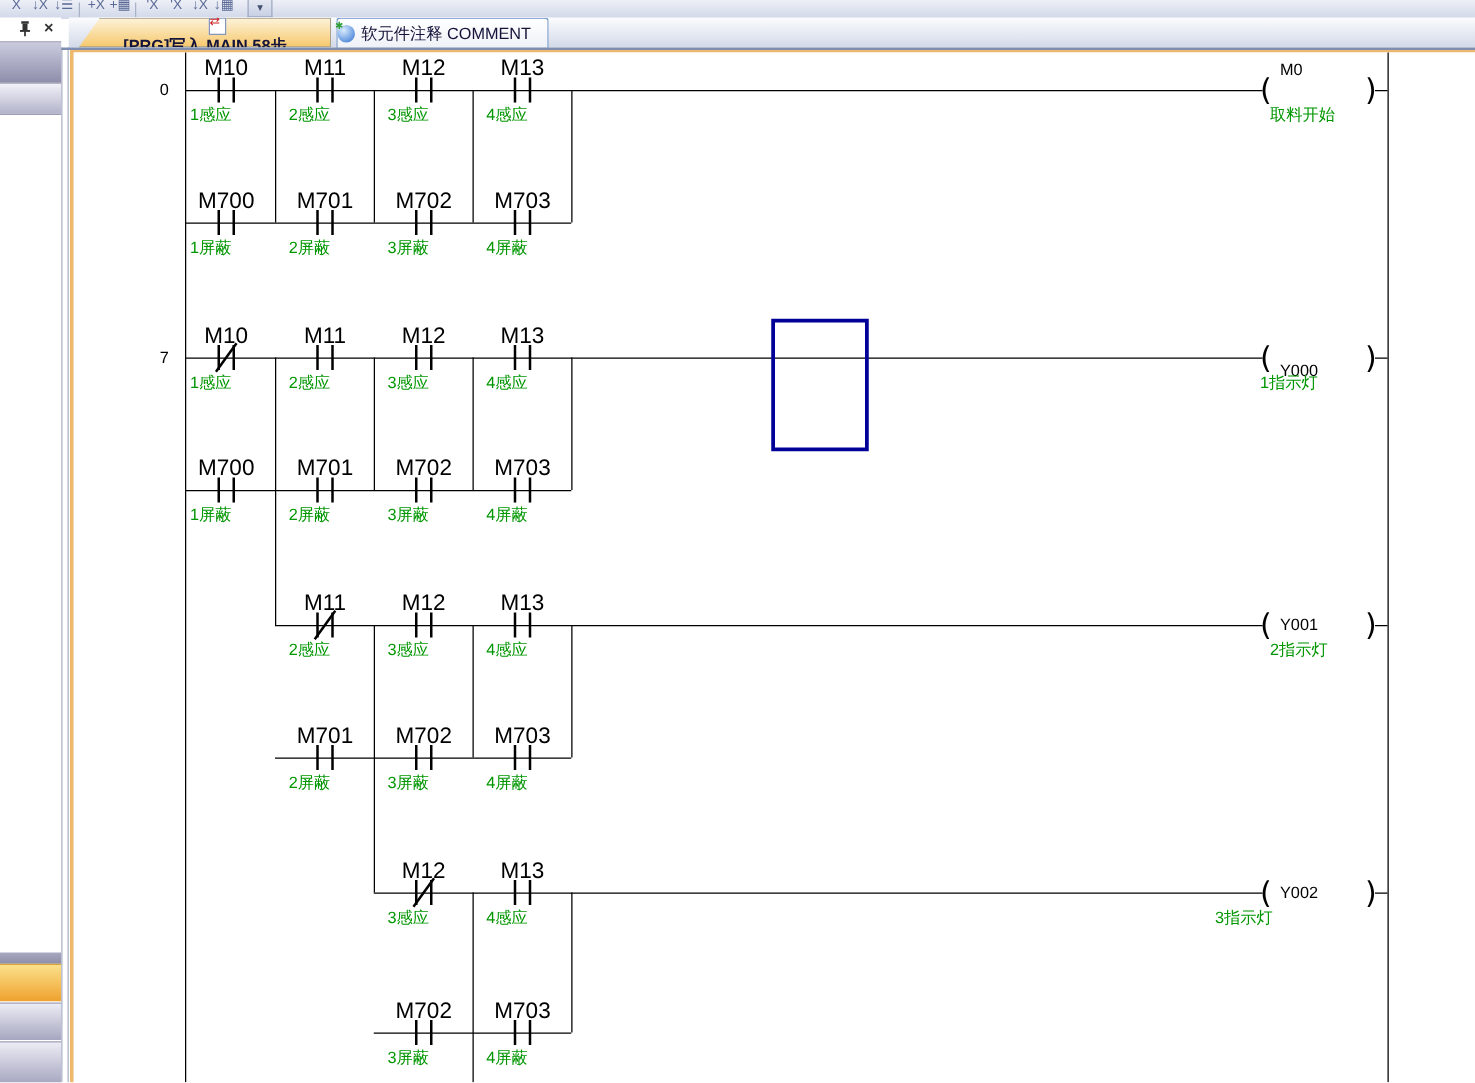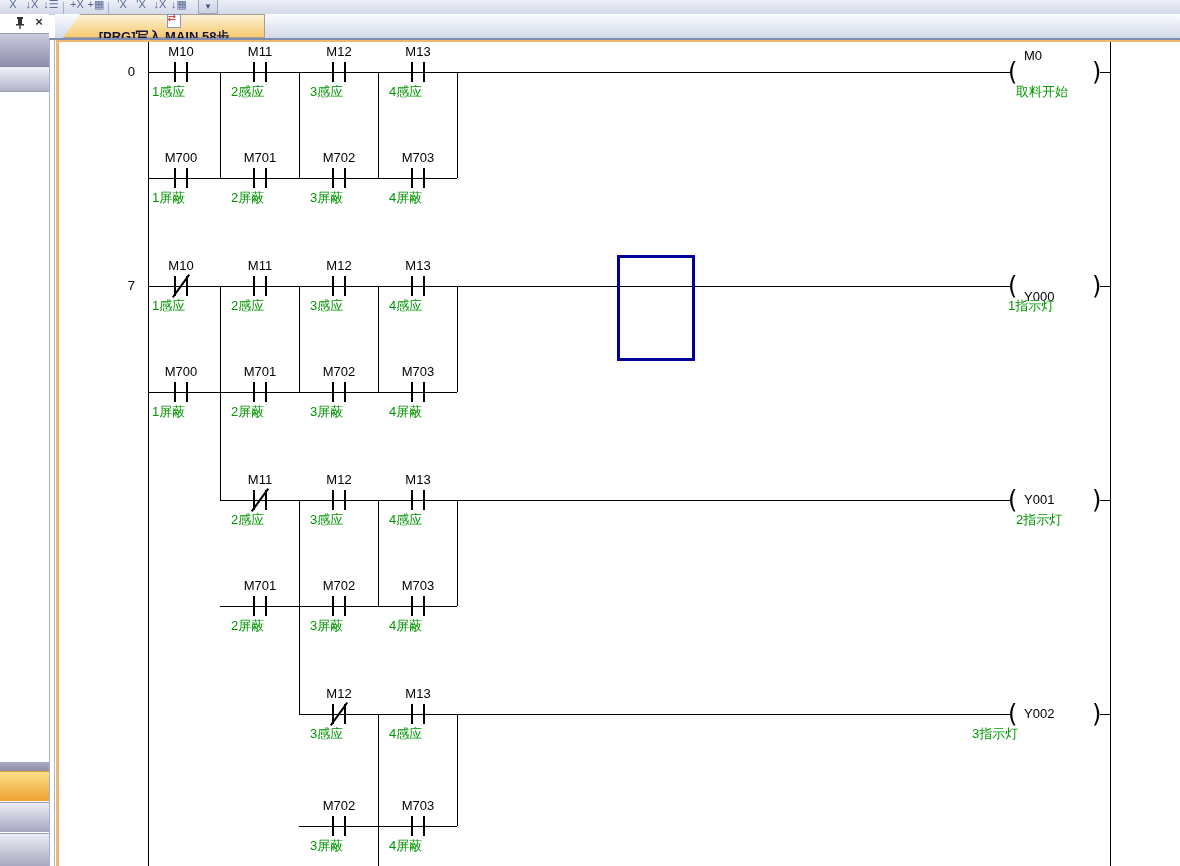--- a/index.html
+++ b/index.html
@@ -55,21 +55,21 @@
   .tabbar-blue{position:absolute;left:49px;top:38px;width:1131px;height:2px;background:#7e8db0;}
   .tabbar-orange{position:absolute;left:56px;top:40px;width:1124px;height:2px;background:#edb96f;}
 
   
   .editor{position:absolute;left:59px;top:42px;width:1121px;height:824px;background:#fff;}
   .w{position:absolute;background:#000;}
   .ct{position:absolute;width:24px;height:20px;}
   .ct i{position:absolute;top:0;width:2px;height:20px;background:#000;}
   .ct .bl{left:4px;} .ct .br{left:16px;}
   .ct .sl{position:absolute;left:10px;top:-4px;width:2px;height:28px;background:#000;transform:rotate(36deg);}
-  .dev{position:absolute;width:64px;text-align:center;font-size:13px;color:#000;white-space:nowrap;}
+  .dev{position:absolute;width:64px;text-align:center;font-size:18px;color:#000;white-space:nowrap;}
   .cmt{position:absolute;font-size:13px;color:#009600;white-space:nowrap;}
   .step{position:absolute;width:36px;text-align:right;font-size:13px;color:#000;}
   .paren{position:absolute;font-size:24px;line-height:28px;color:#000;font-family:"DejaVu Sans",sans-serif;}
   .pl::before{content:"(";} .pr::before{content:")";}
   .coildev{position:absolute;font-size:13px;color:#000;white-space:nowrap;}
   .cursor{position:absolute;left:617px;top:255px;width:72px;height:100px;border:3px solid #000099;background:transparent;}
 </style>
 </head>
 <body>
 
@@ -113,20 +113,24 @@
   <div class="vsep2"></div>
   <div class="winborder-left"></div>
 
   
   <div class="tabbar">
     <div class="tab tab-active">
       <span class="tab-icon ico-prg"></span>
       <span class="tab-label">[PRG]写入 MAIN 58步</span>
       <span class="tab-close">×</span>
     </div>
+    <div class="tab tab-inactive">
+      <span class="tab-icon ico-cmt"></span>
+      <span class="tab-label">软元件注释 COMMENT</span>
+    </div>
   </div>
   <div class="tabbar-blue"></div>
   <div class="tabbar-orange"></div>
 
   
   <div class="editor"></div>
 
   
   <i class="w" style="left:148px;top:42px;width:1px;height:824px"></i>
   <i class="w" style="left:1110px;top:42px;width:1px;height:824px"></i>

